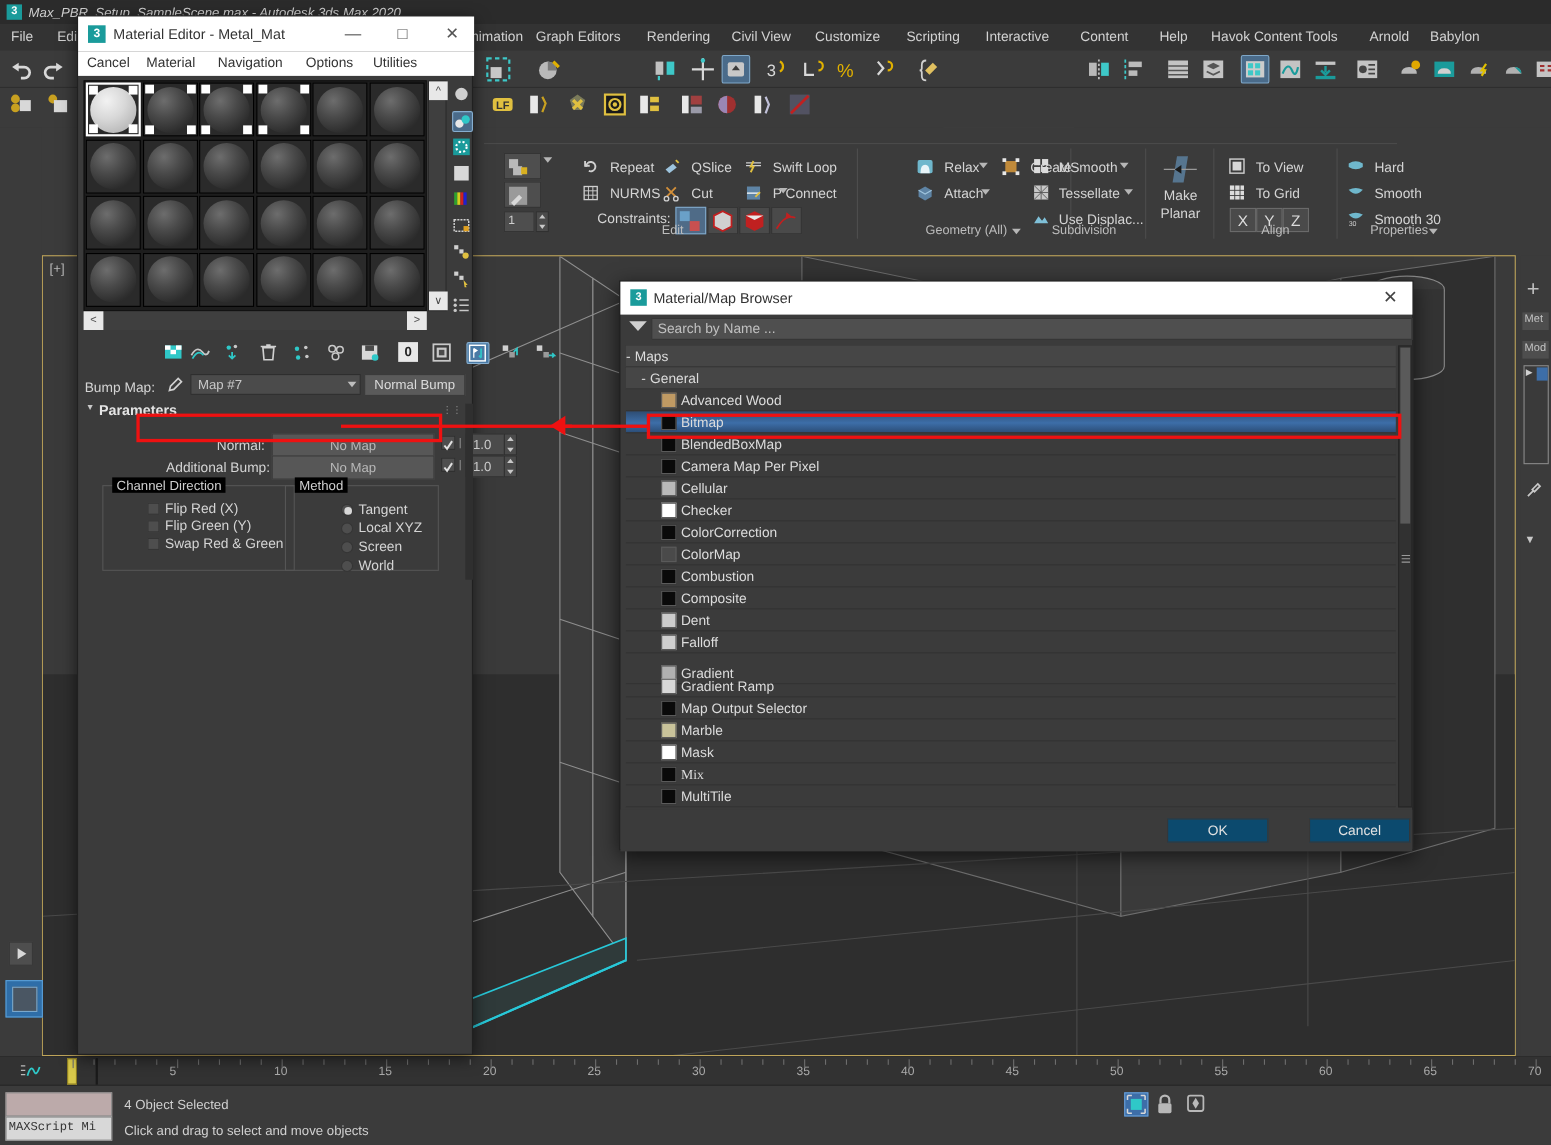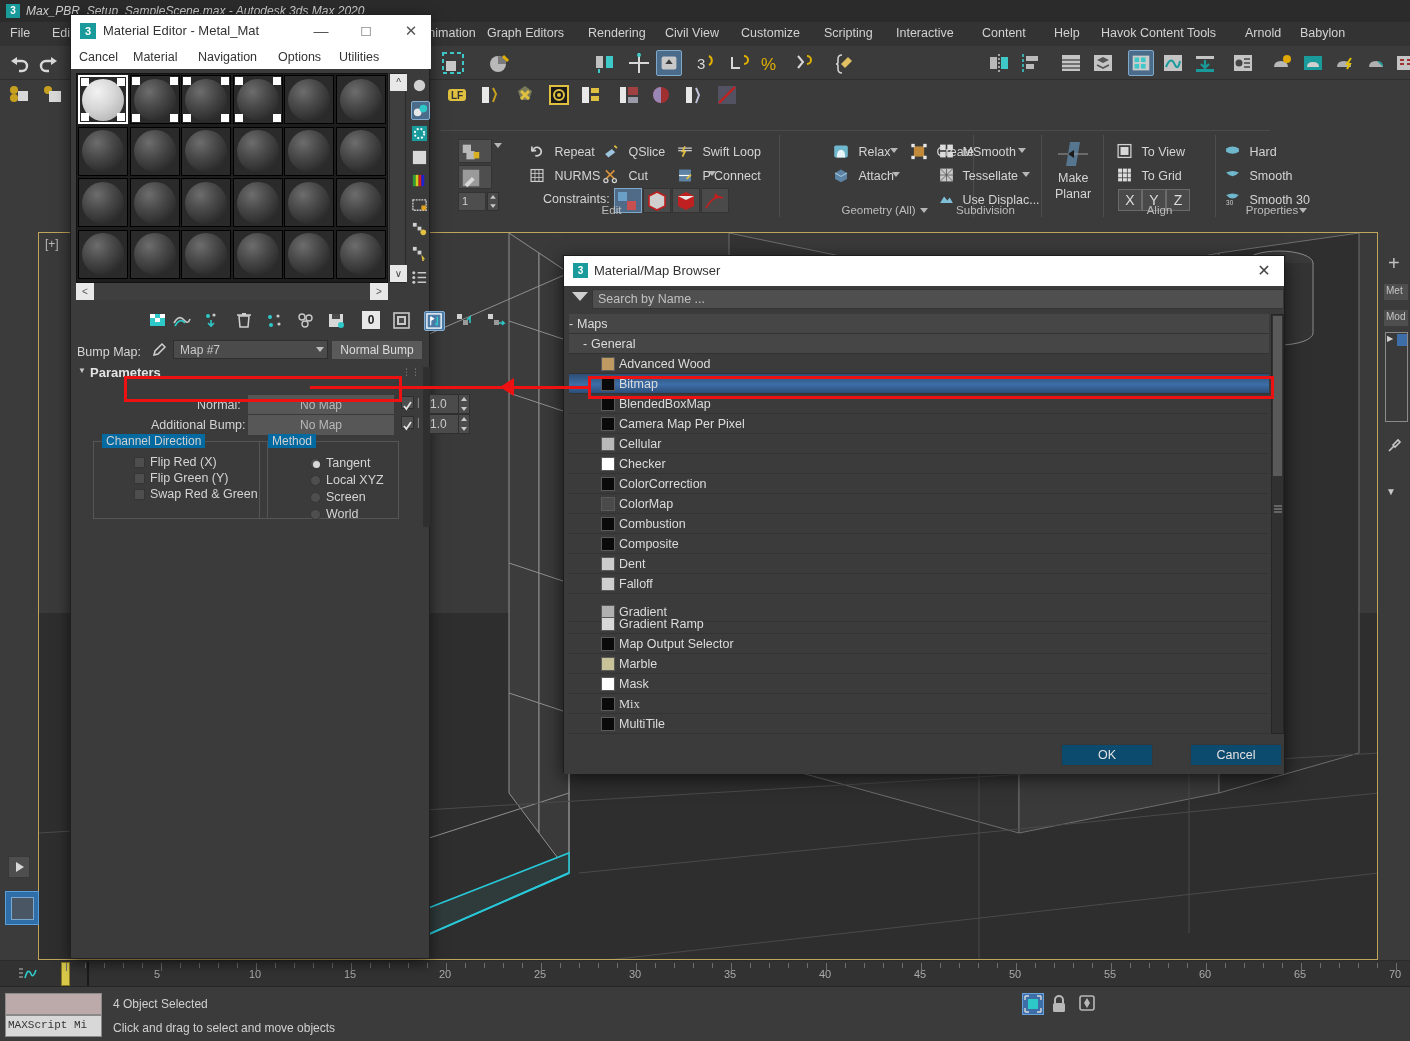--- a/index.html
+++ b/index.html
@@ -86,21 +86,21 @@
   .me-lbl { position:absolute; color:#d4d4d4; font-size:12.5px; white-space:nowrap;}
   .me-field { position:absolute; background:#4b4b4b; border:1px solid #2e2e2e; height:19px;
     color:#c9c9c9; font-size:12px; padding:2px 6px;}
   .me-btn { position:absolute; background:#5a5a5a; border:1px solid #3a3a3a; height:20px;
     color:#dcdcdc; font-size:12px; text-align:center; line-height:18px;}
   .nomap { position:absolute; background:#575757; border:1px solid #3a3a3a; height:22px;
     color:#b9b9b9; font-size:12px; text-align:center; line-height:20px;}
   .spinbtn { position:absolute; width:12px; height:20px; background:#4b4b4b;
     border:1px solid #303030; color:#c0c0c0; font-size:7px; text-align:center;}
   .grpbox { position:absolute; border:1px solid #555; }
-  .grptitle { position:absolute; top:-8px; left:8px; background:#0369a1; padding:0 4px;
+  .grptitle { position:absolute; top:-8px; left:8px; background:#000000; padding:0 4px;
     color:#d0d0d0; font-size:12px;}
   .cbx { position:absolute; width:11px; height:11px; background:#4e4e4e; border:1px solid #353535;}
   .rdo { position:absolute; width:11px; height:11px; border-radius:50%; background:#4e4e4e;
     border:1px solid #353535;}
   .rdo.on { background:#4e4e4e; }
   .rdo.on:after { content:''; position:absolute; left:2px; top:2px; width:7px; height:7px;
     border-radius:50%; background:#d8d8d8;}
   .redbox { position:absolute; border:3px solid #ee1111; }
   .redline { position:absolute; background:#ee1111; height:3px; }
   .arrowhead { position:absolute; width:0; height:0; border-top:9px solid transparent;

